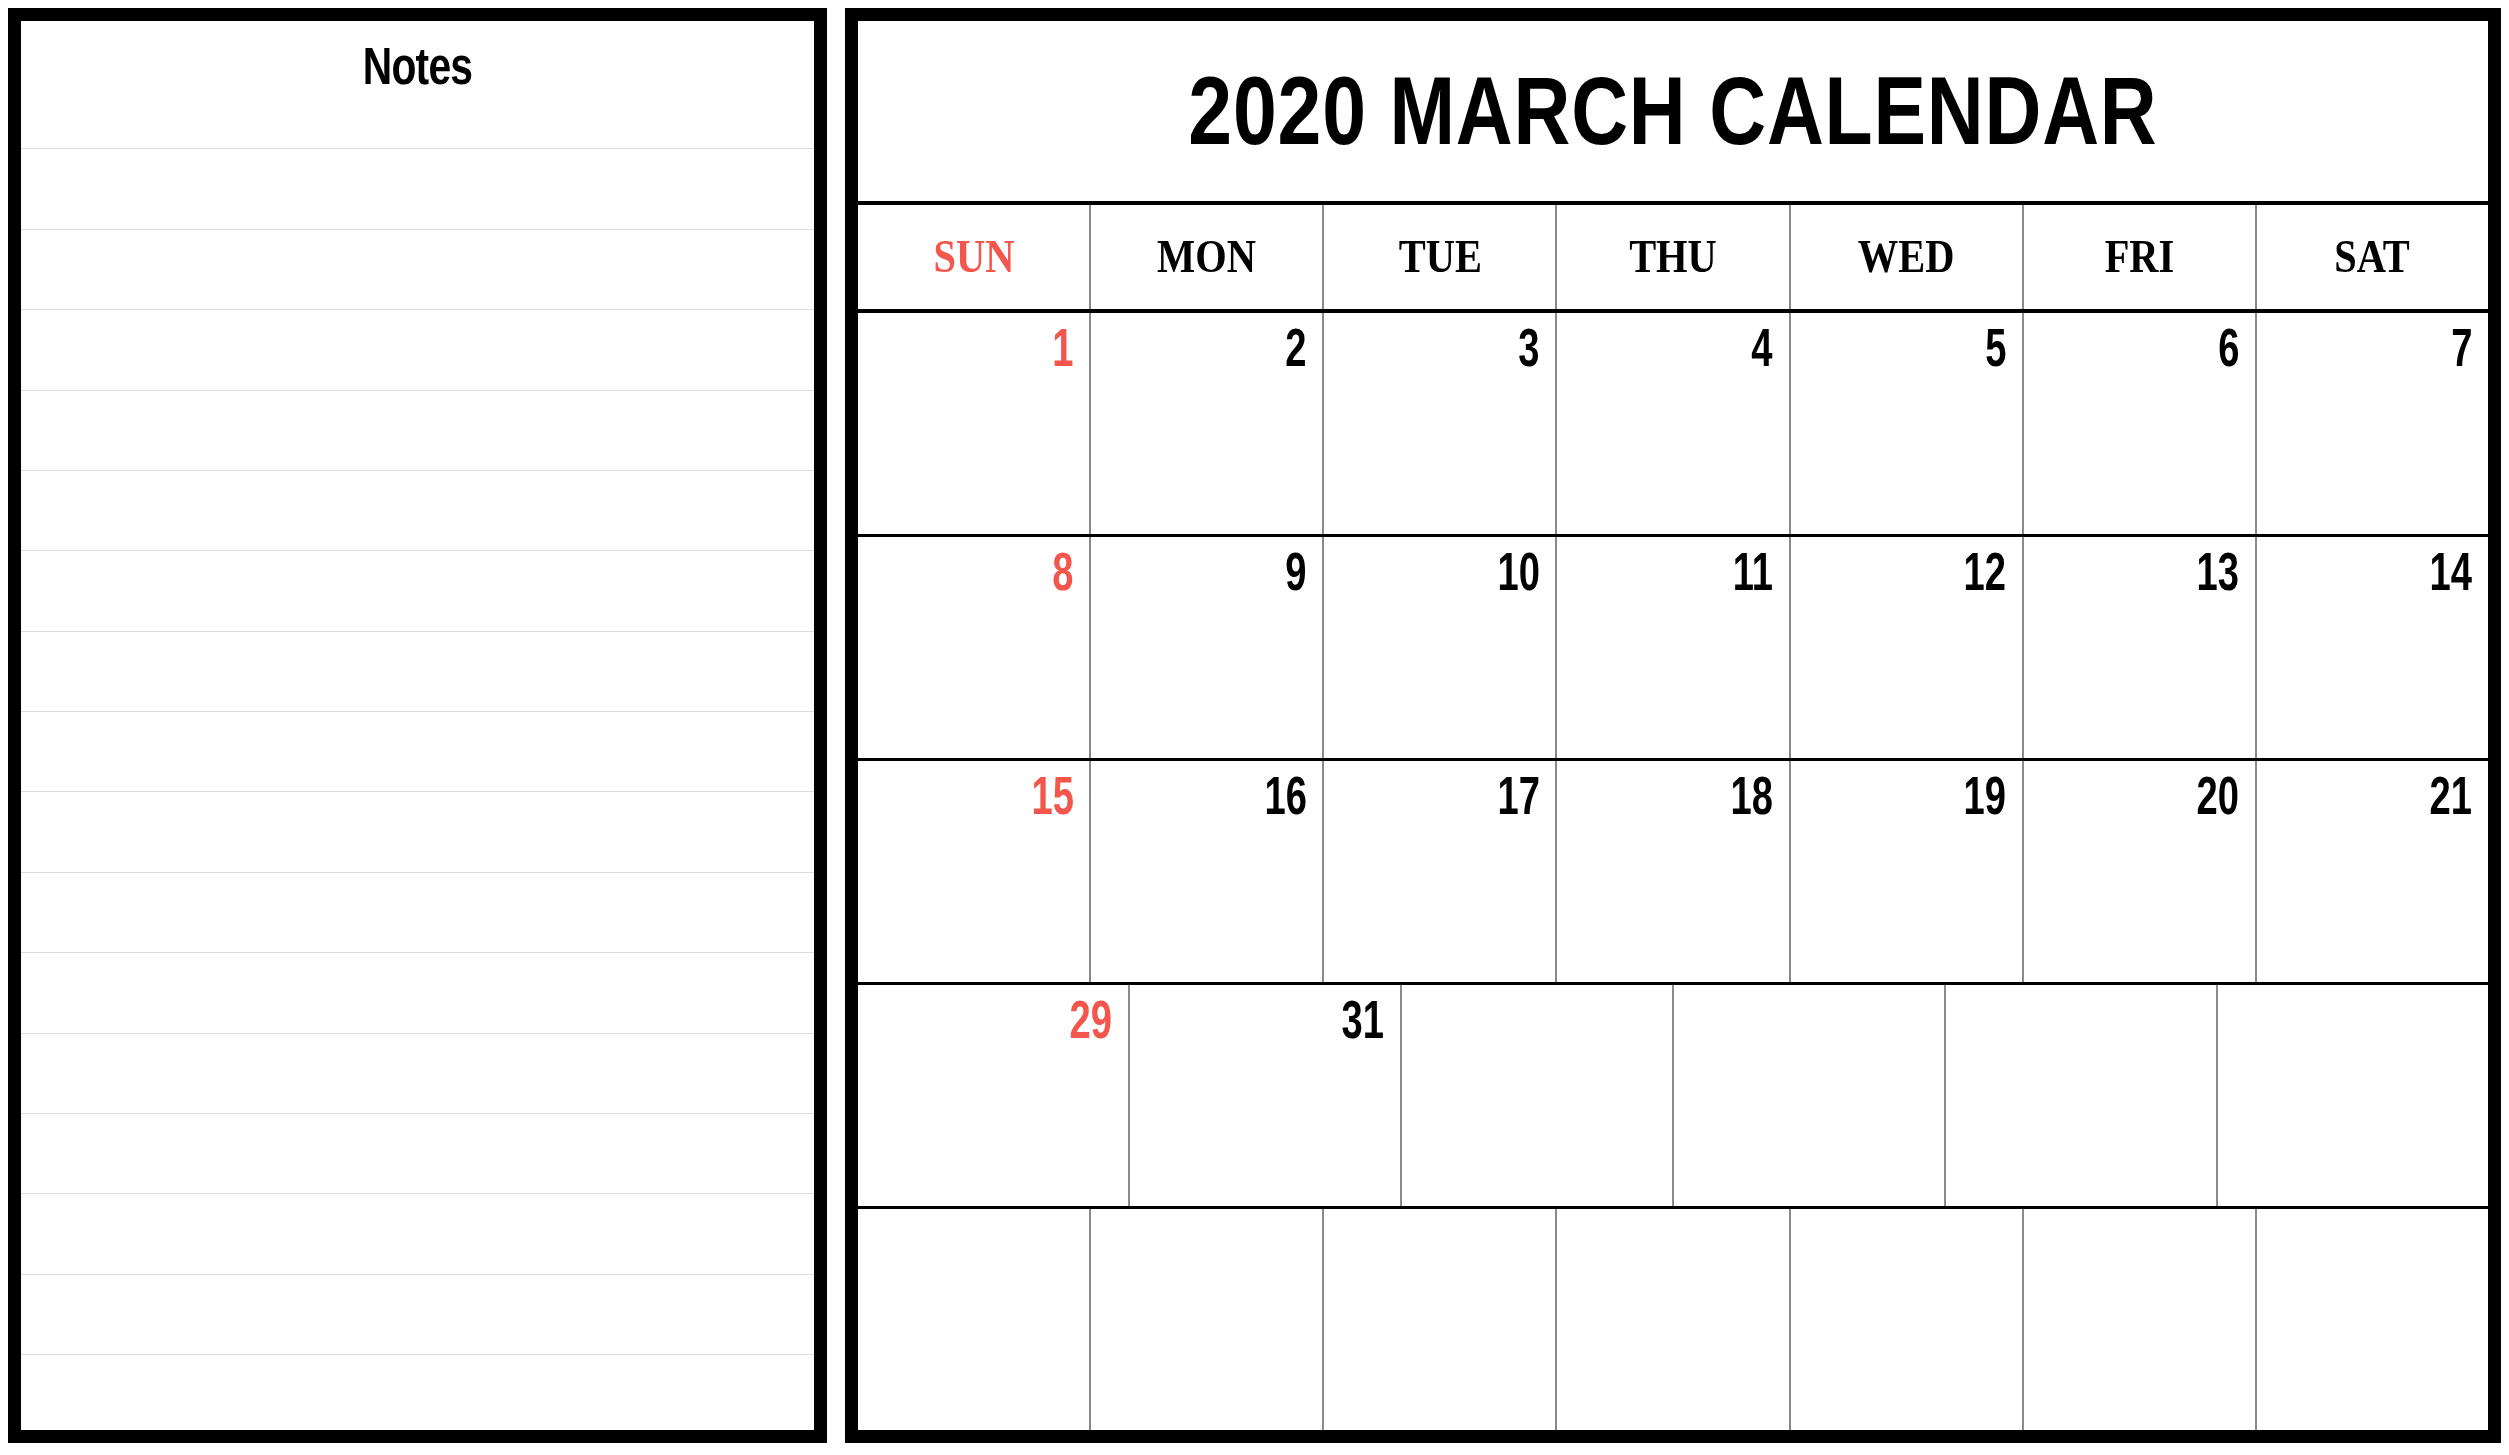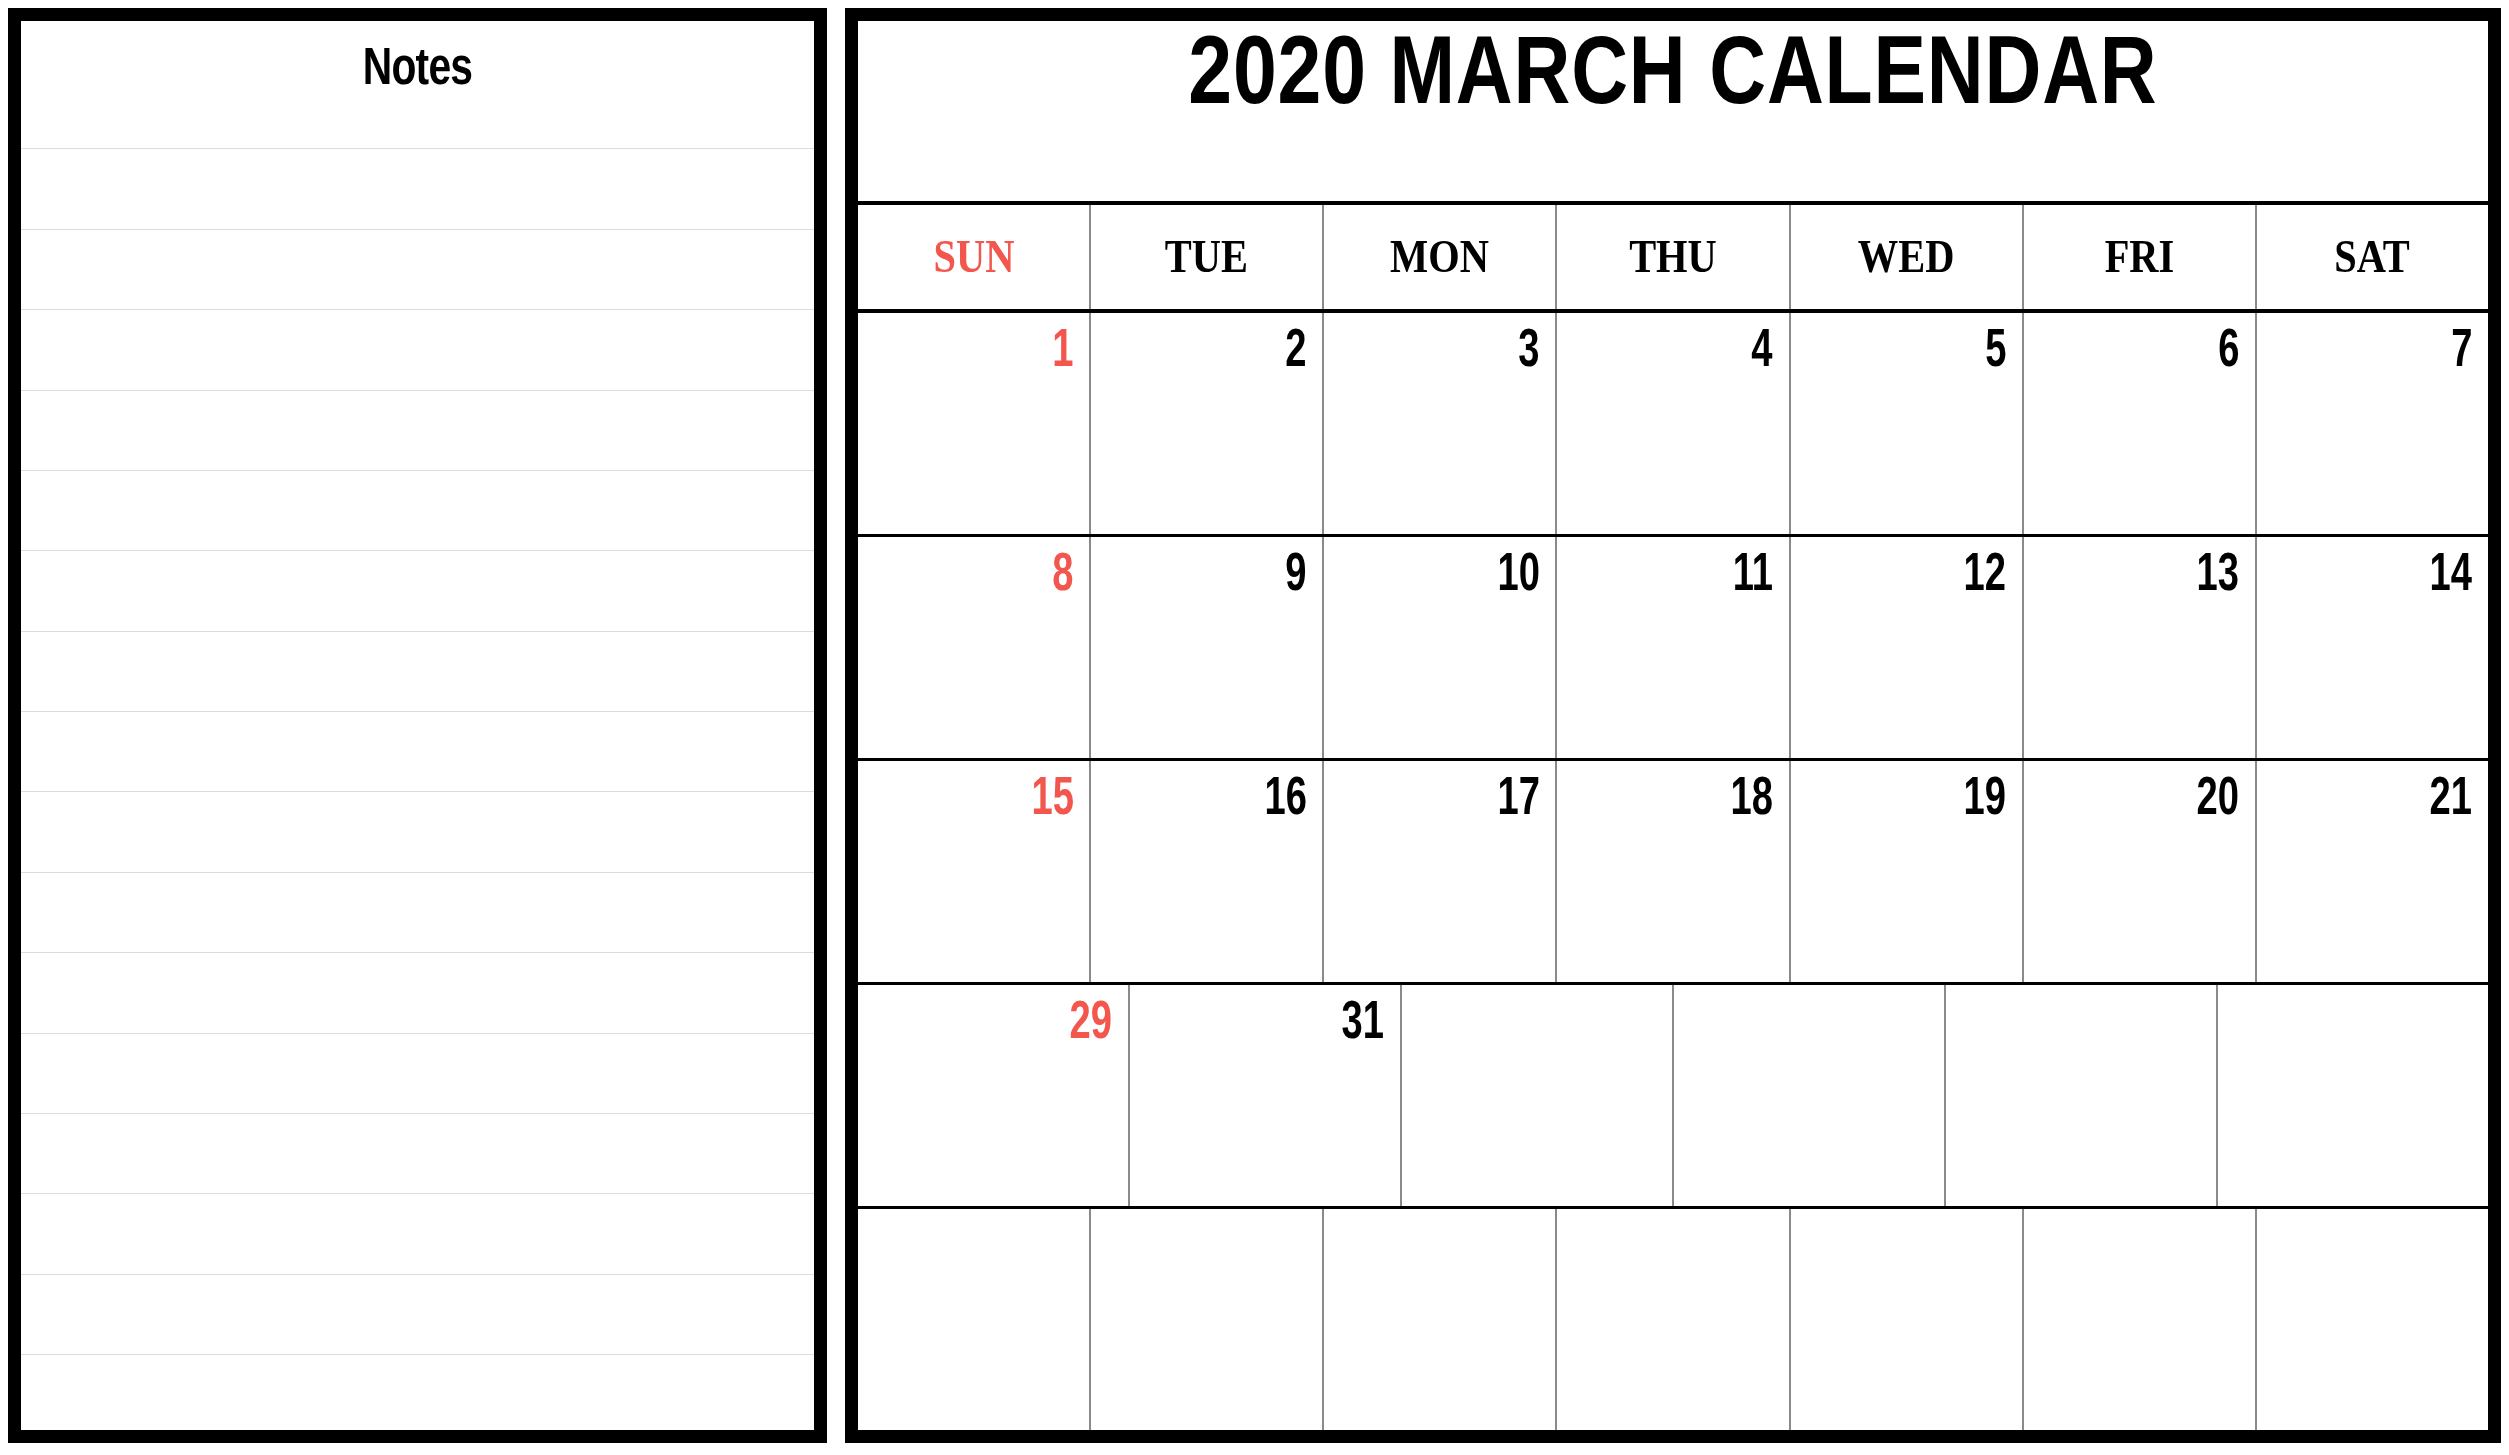--- a/index.html
+++ b/index.html
@@ -84,21 +84,21 @@
     background: #ffffff;
     display: flex;
     flex-direction: column;
     overflow: hidden;
   }
 
   .cal-title-row {
     height: 184px;
     flex: 0 0 184px;
     display: flex;
-    align-items: flex-start;
+    align-items: center;
     justify-content: center;
     border-bottom: 4.9px solid #000000;
     box-sizing: border-box;
   }
   .cal-title {
     font-family: "Liberation Sans Narrow", "Liberation Sans", sans-serif;
     font-weight: bold;
     font-size: 96px;
     line-height: 98px;
     letter-spacing: 1px;
@@ -204,24 +204,24 @@
 
     <div class="cal-title-row">
       <div class="cal-title">2020 MARCH CALENDAR</div>
     </div>
 
     <div class="cal-head-row" id="weekday-header">
         <div class="cal-head-cell sun">
           <span>SUN</span>
         </div>
         <div class="cal-head-cell">
+          <span>MON</span>
+        </div>
+        <div class="cal-head-cell">
           <span>TUE</span>
-        </div>
-        <div class="cal-head-cell">
-          <span>MON</span>
         </div>
         <div class="cal-head-cell">
           <span>THU</span>
         </div>
         <div class="cal-head-cell">
           <span>WED</span>
         </div>
         <div class="cal-head-cell">
           <span>FRI</span>
         </div>

